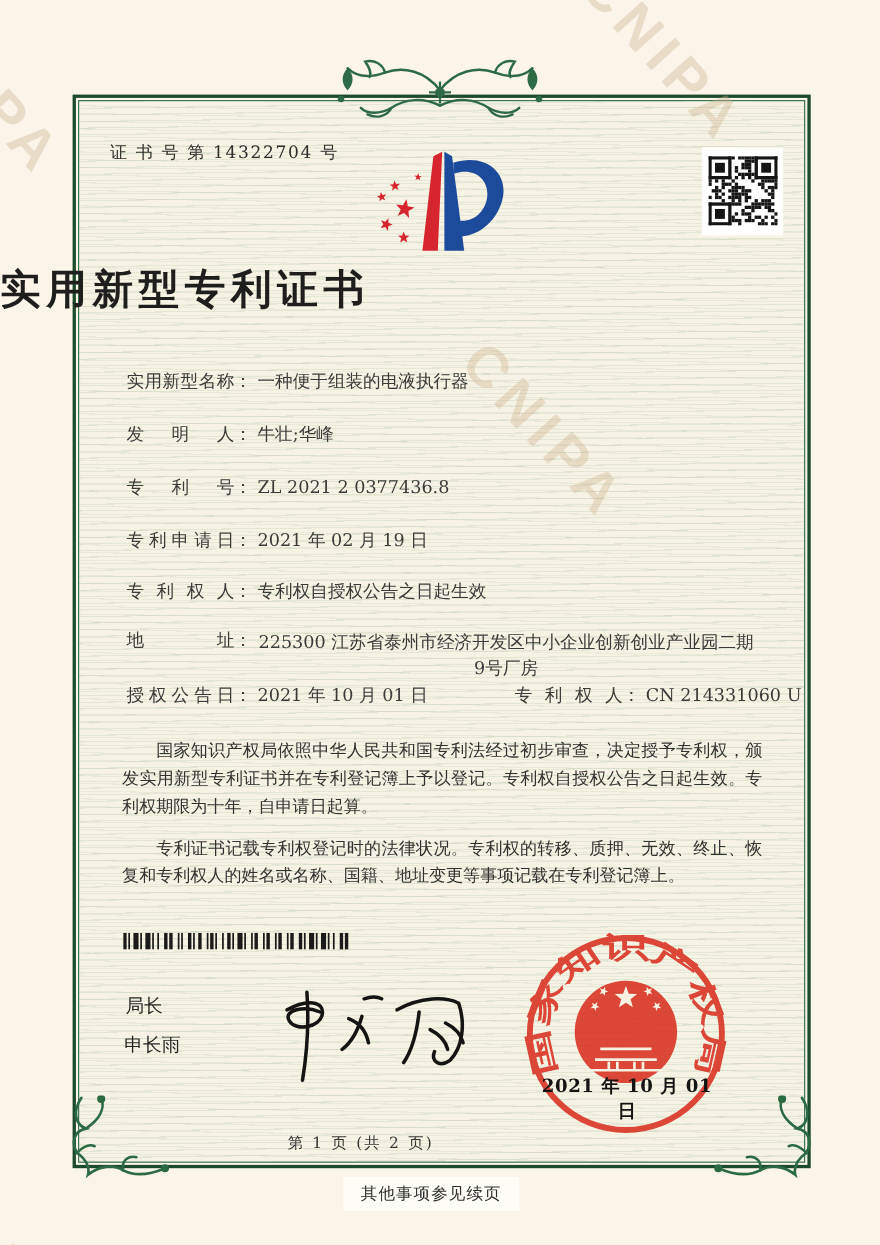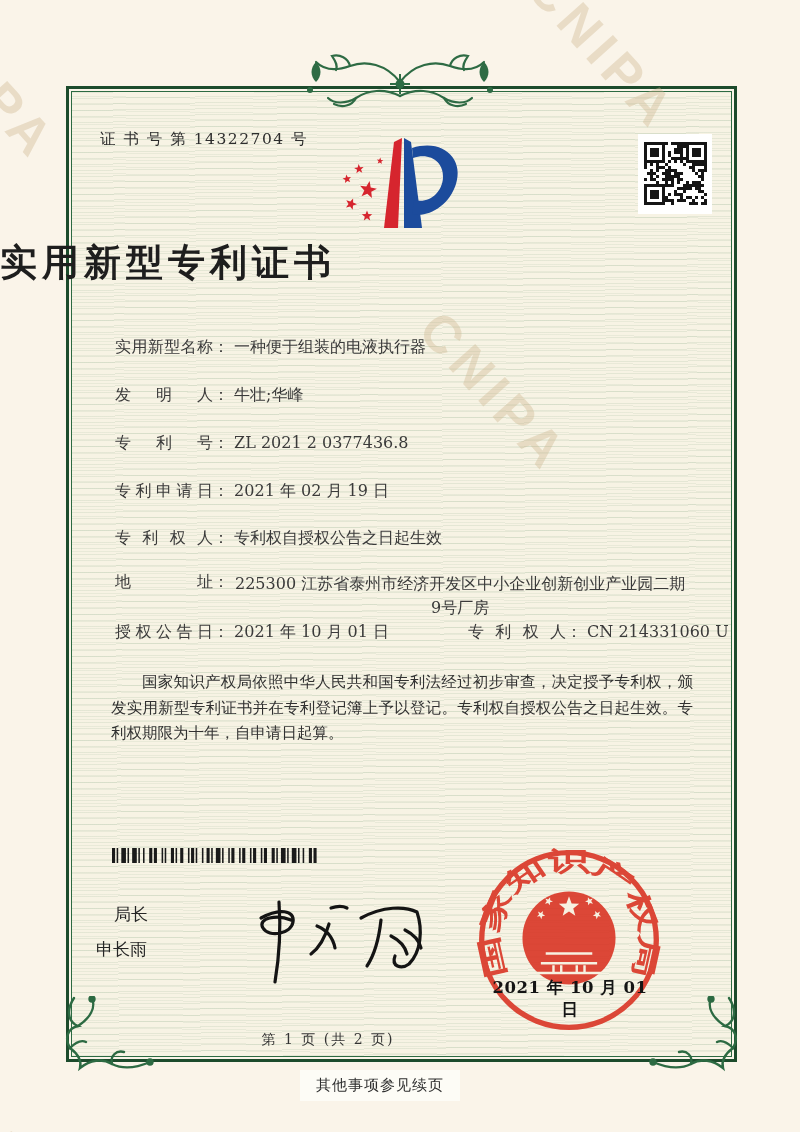--- a/index.html
+++ b/index.html
@@ -51,31 +51,31 @@
   .colon{vertical-align:top;}
   .fval{vertical-align:top;}
   .fval-wrap{display:inline-block;width:452px;white-space:normal;line-height:24px;text-align:center;}
   .pair2{position:absolute;left:353px;top:0;white-space:nowrap;}
   .paras{
     position:absolute;left:99px;top:658px;width:606px;
     font-size:15.5px;line-height:25.5px;color:#313131;text-align:justify;
   }
   .paras p{margin:12px;text-indent:2em;}
   .sig-title{position:absolute;left:114px;top:903px;font-family:"DejaVu Sans",sans-serif;font-size:17px;color:#262626;}
-  .sig-name{position:absolute;left:96px;top:938px;font-family:"DejaVu Sans",sans-serif;font-size:17px;color:#262626;}
+  .sig-name{position:absolute;left:113px;top:938px;font-family:"DejaVu Sans",sans-serif;font-size:17px;color:#262626;}
   .seal-date{
     position:absolute;left:489px;top:977px;width:162px;text-align:center;z-index:6;
     font-size:16.5px;font-weight:700;color:#141414;letter-spacing:0.5px;
   }
   .page-info{
     position:absolute;left:0;top:1031px;width:656px;text-align:center;
     font-size:14px;color:#333333;letter-spacing:2px;
   }
   .note-box{
-    position:absolute;left:300px;top:1070px;width:160px;height:31px;z-index:3;
+    position:absolute;left:312px;top:1070px;width:160px;height:31px;z-index:3;
     background:#FDFCF6;text-align:center;line-height:31px;
     font-size:15px;color:#2e2e2e;letter-spacing:1px;
   }
   svg{display:block;}
 </style>
 </head>
 <body>
 
 <div class="page">
 
@@ -330,20 +330,21 @@
       <span class="flabel">授权公告日</span><span class="colon">：</span>
       <span class="fval">2021 年 10 月 01 日</span>
       <span class="pair2">
         <span class="flabel">专利权人</span><span class="colon">：</span>
         <span class="fval">CN 214331060 U</span>
       </span>
     </div>
 
     <div class="paras">
       <p>国家知识产权局依照中华人民共和国专利法经过初步审查，决定授予专利权，颁发实用新型专利证书并在专利登记簿上予以登记。专利权自授权公告之日起生效。专利权期限为十年，自申请日起算。</p>
+      <p>专利证书记载专利权登记时的法律状况。专利权的转移、质押、无效、终止、恢复和专利权人的姓名或名称、国籍、地址变更等事项记载在专利登记簿上。</p>
     </div>
 
     <svg id="barcode-svg" style="position:absolute;left:112px;top:848px;" width="206" height="16" viewBox="0 0 206 16">
         <rect x="0.00" y="0" width="3.10" height="15" fill="#1a1a1a"></rect>
         <rect x="4.65" y="0" width="1.55" height="15" fill="#1a1a1a"></rect>
         <rect x="9.30" y="0" width="4.65" height="15" fill="#1a1a1a"></rect>
         <rect x="15.50" y="0" width="1.55" height="15" fill="#1a1a1a"></rect>
         <rect x="20.15" y="0" width="4.65" height="15" fill="#1a1a1a"></rect>
         <rect x="26.35" y="0" width="1.55" height="15" fill="#1a1a1a"></rect>
         <rect x="31.00" y="0" width="1.55" height="15" fill="#1a1a1a"></rect>

